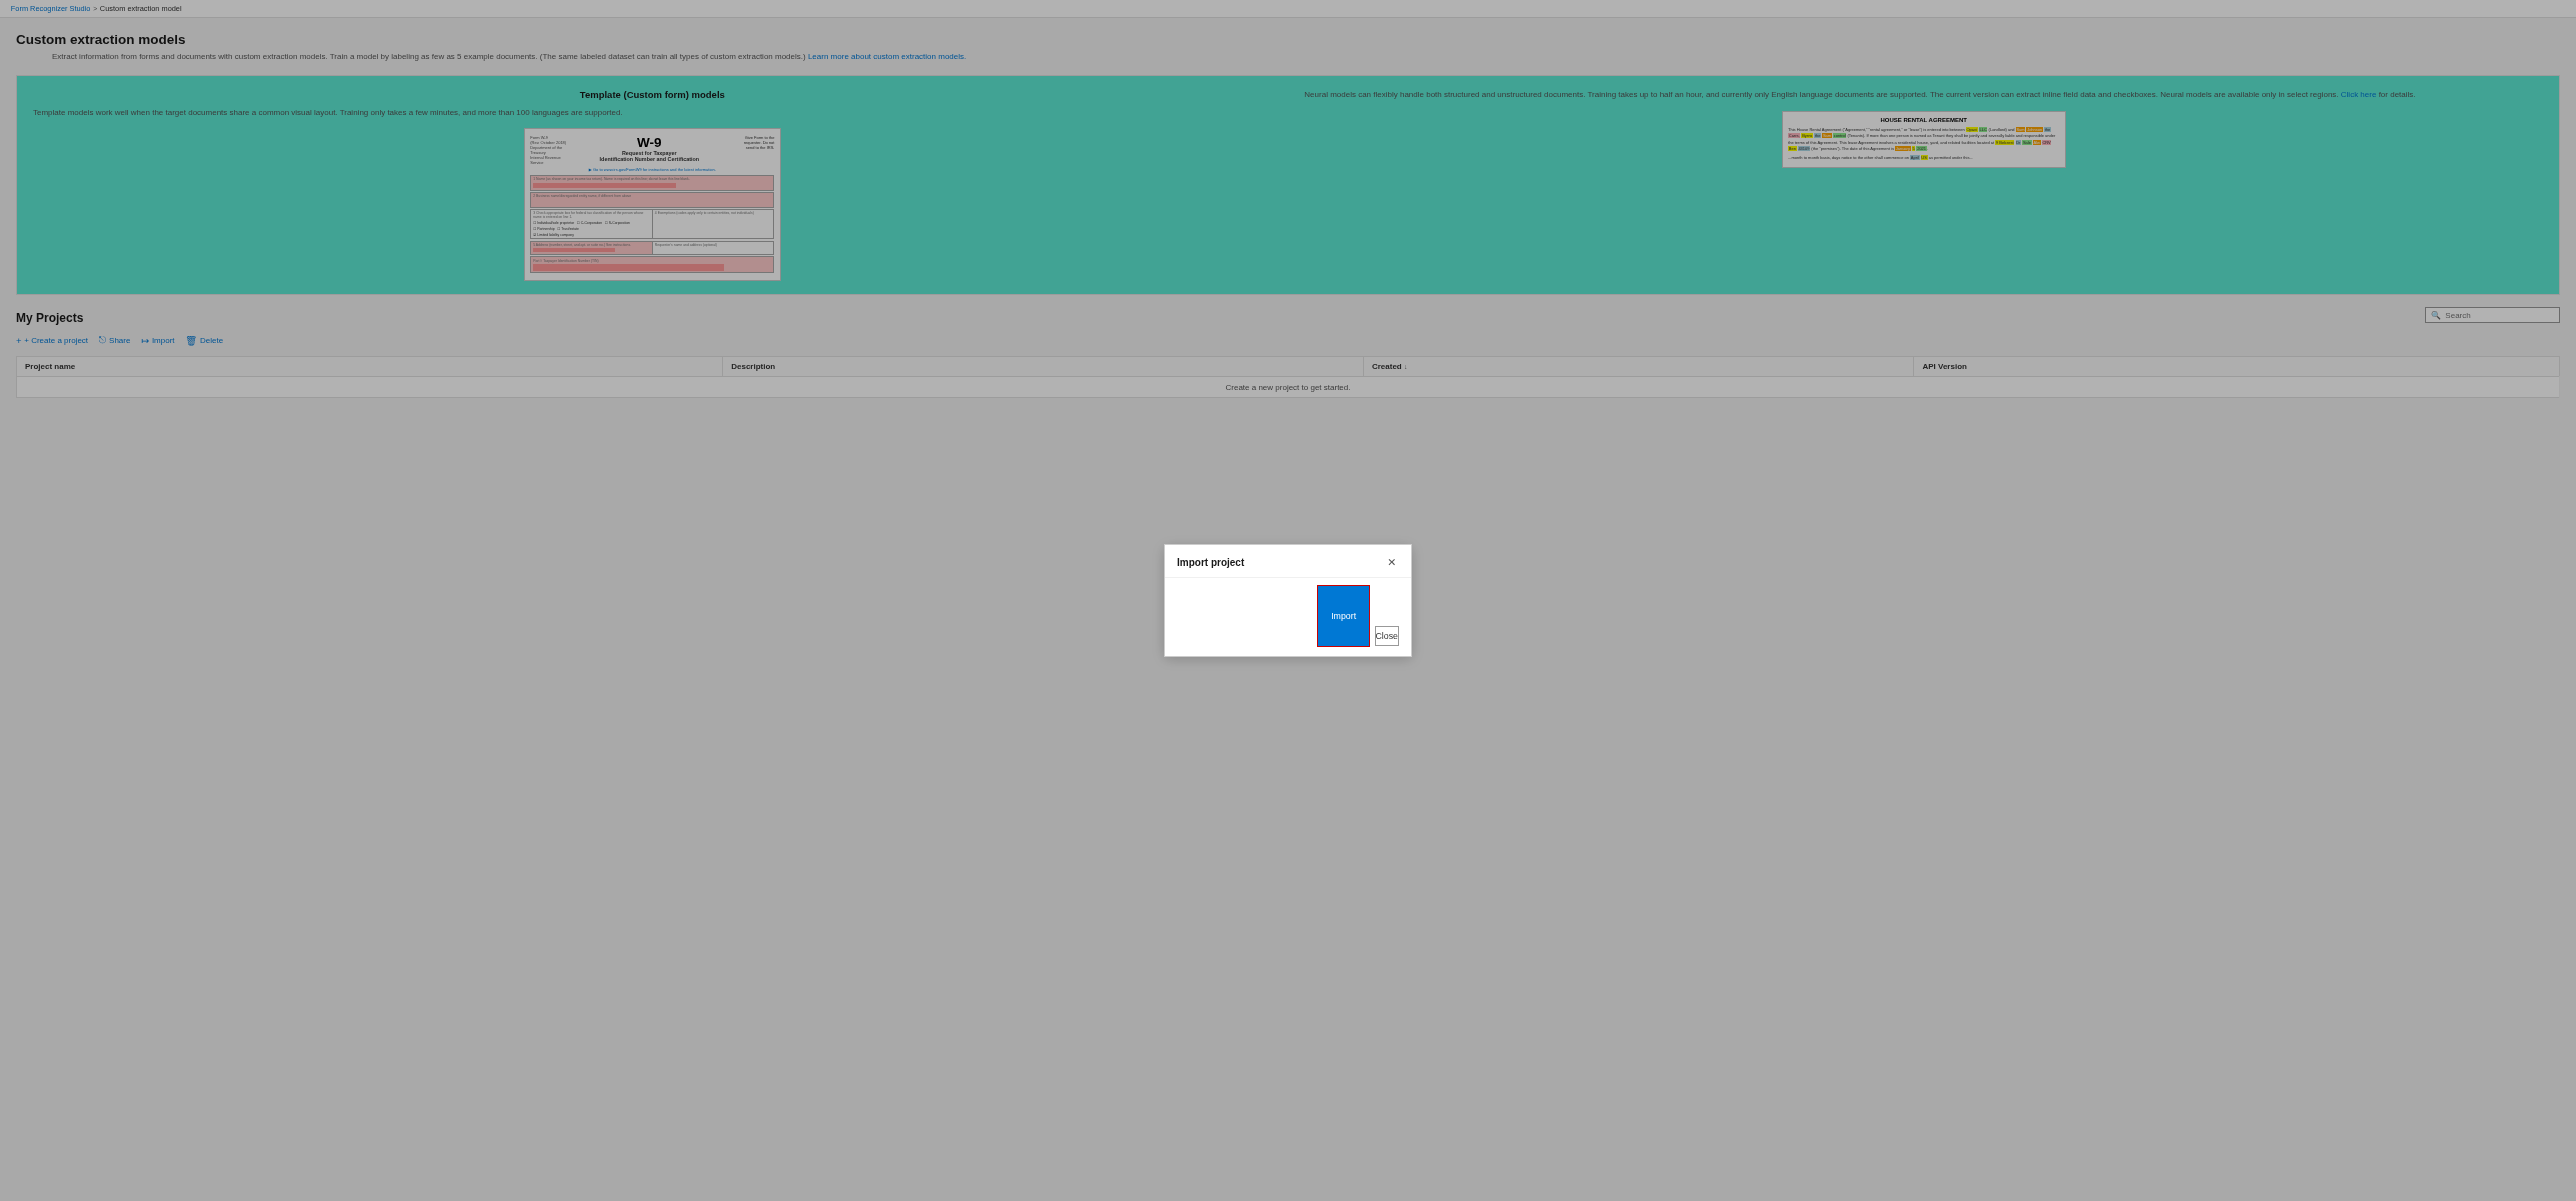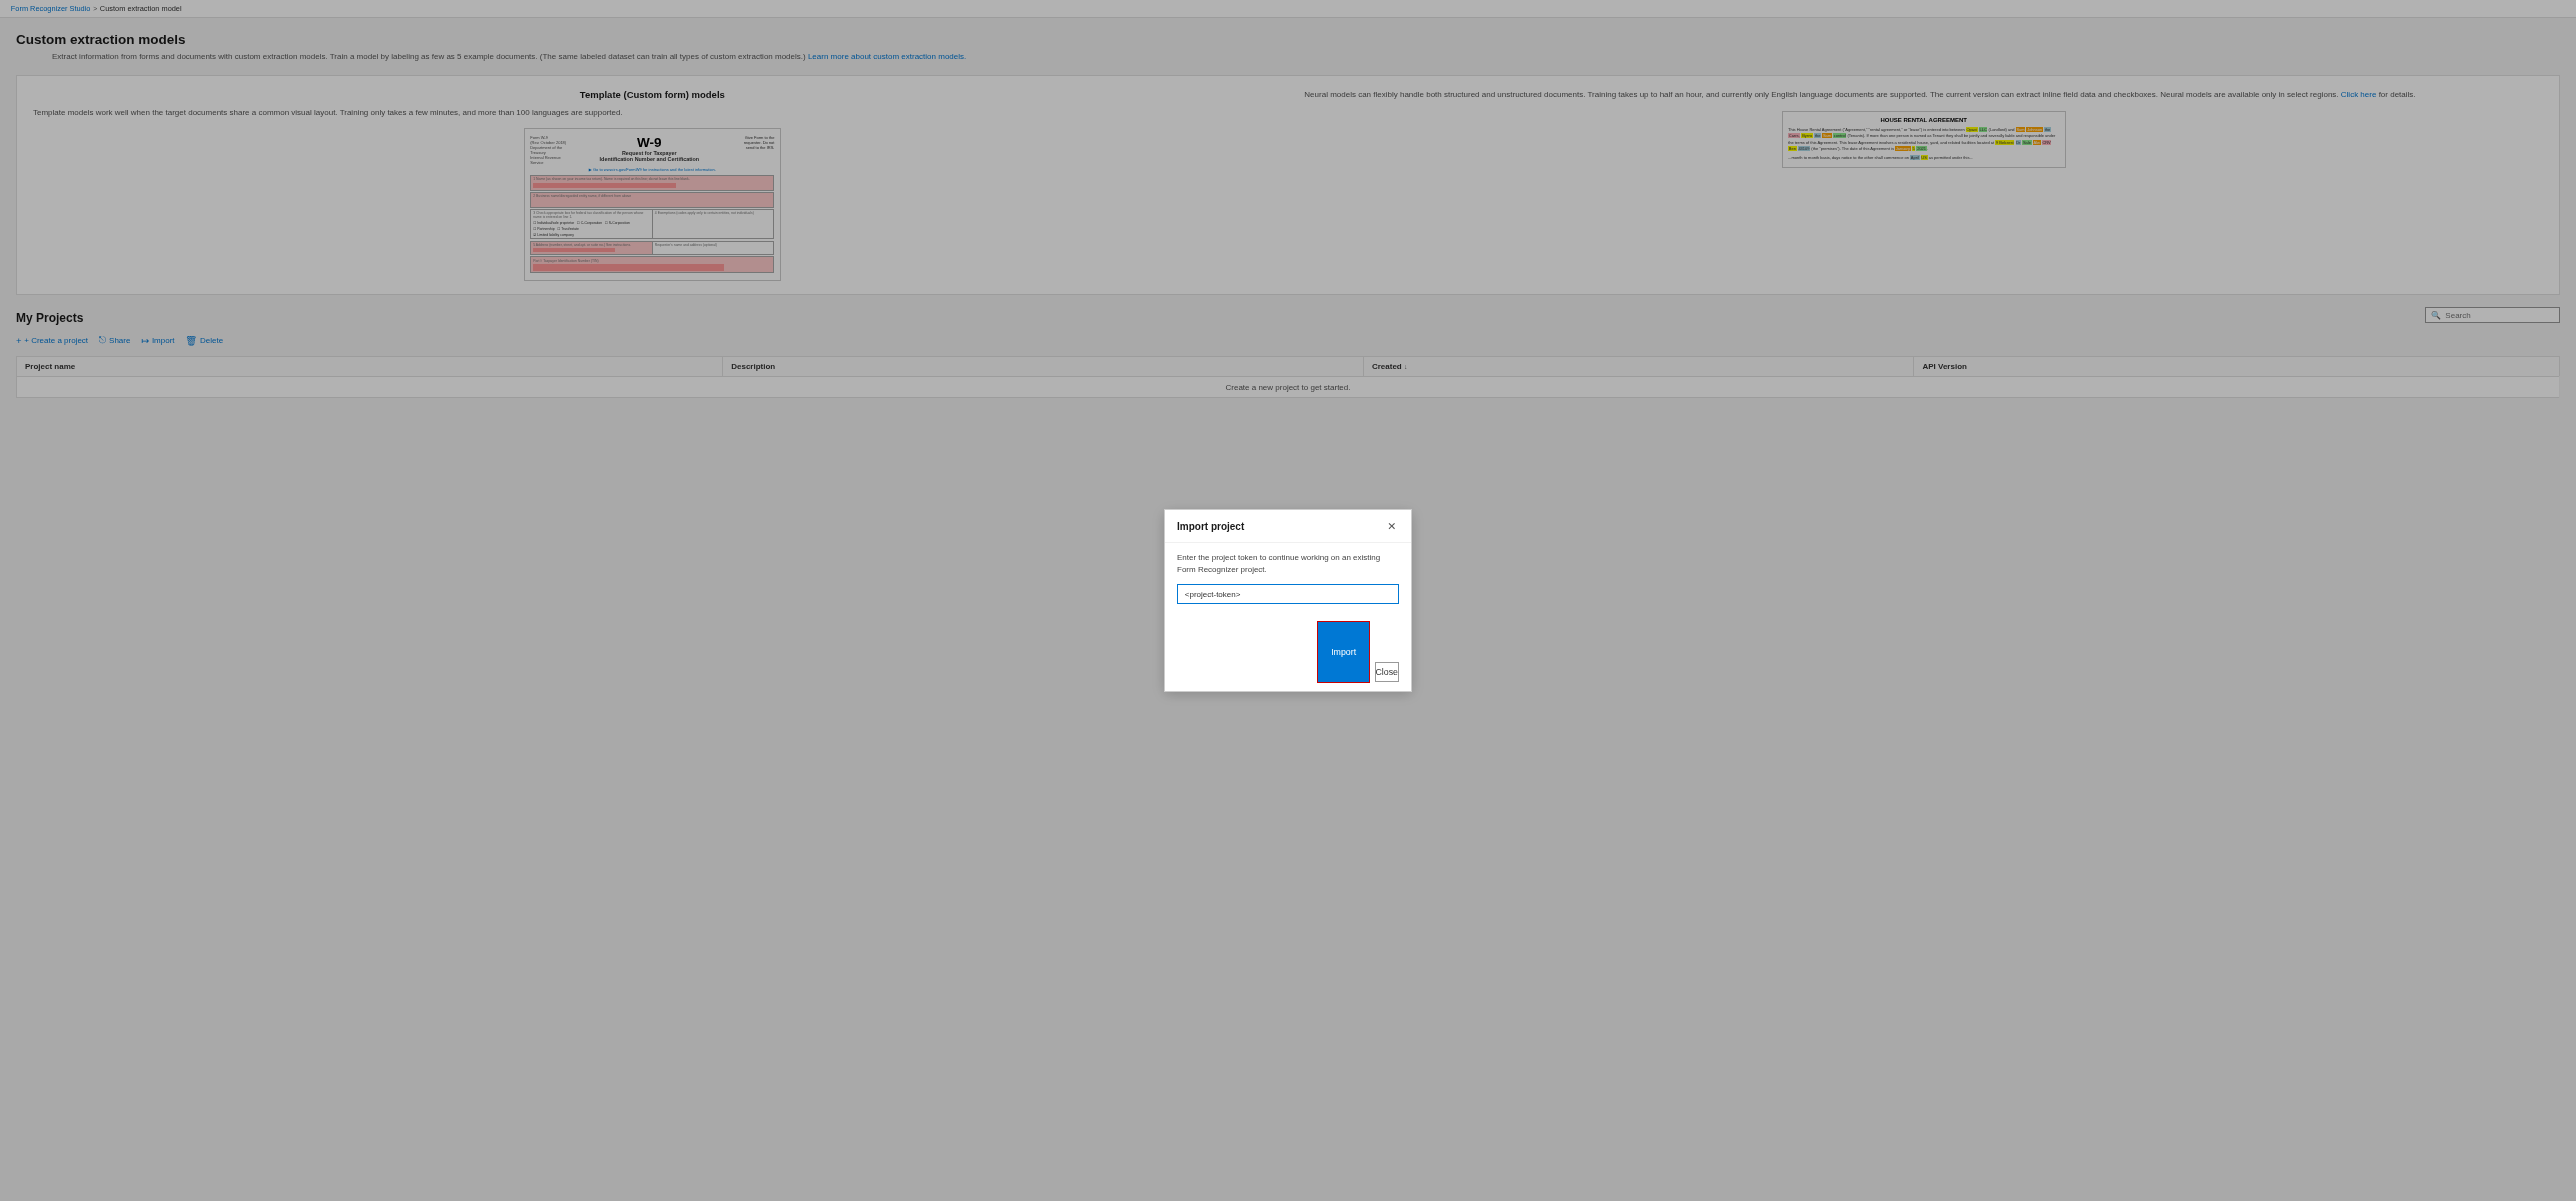--- a/index.html
+++ b/index.html
@@ -62,21 +62,21 @@
     .models-grid {
       display: grid;
       grid-template-columns: 1fr 1fr;
       gap: 0.7px;
       background: #e0e0e0;
       border: 0.7px solid #e0e0e0;
       margin-bottom: 16px;
     }
 
     .model-card {
-      background: #ffffff;
+      background: #5eead4;
       padding: 13.5px 16px;
     }
 
     .model-title {
       font-size: 9.5px;
       font-weight: 600;
       text-align: center;
       margin-bottom: 6.8px;
       color: #1a1a1a;
     }
@@ -568,24 +568,20 @@
 </div>
 
 <div class="overlay">
   <div class="dialog">
 
     <div class="dialog-header">
       <span class="dialog-title">Import project</span>
       <button class="dialog-close">✕</button>
     </div>
 
-    <div class="dialog-body">
-      <p class="dialog-description">Enter the project token to continue working on an existing Form Recognizer project.</p>
-      <input class="dialog-input" type="text" value="&lt;project-token&gt;" style="">
-    </div>
 
     <div class="dialog-footer">
       <button class="btn-primary">Import</button>
       <button class="btn-secondary">Close</button>
     </div>
 
   </div>
 </div>
 
 

